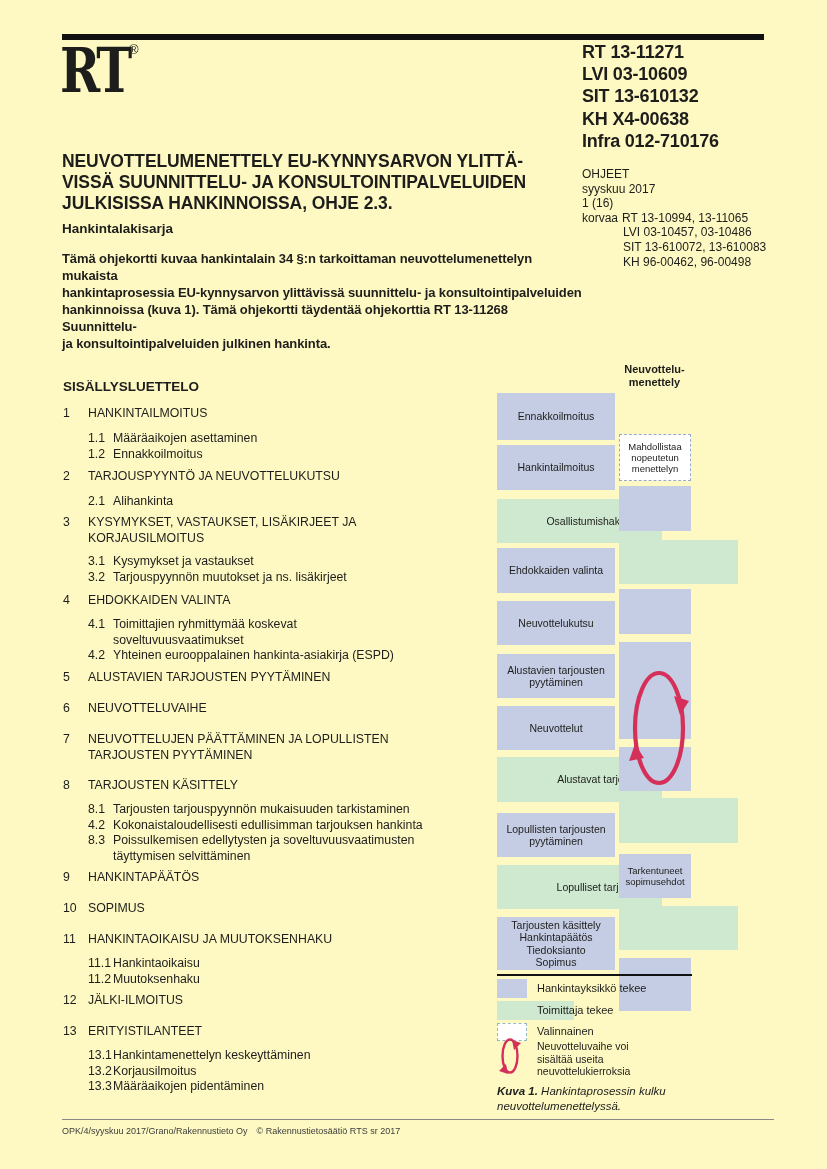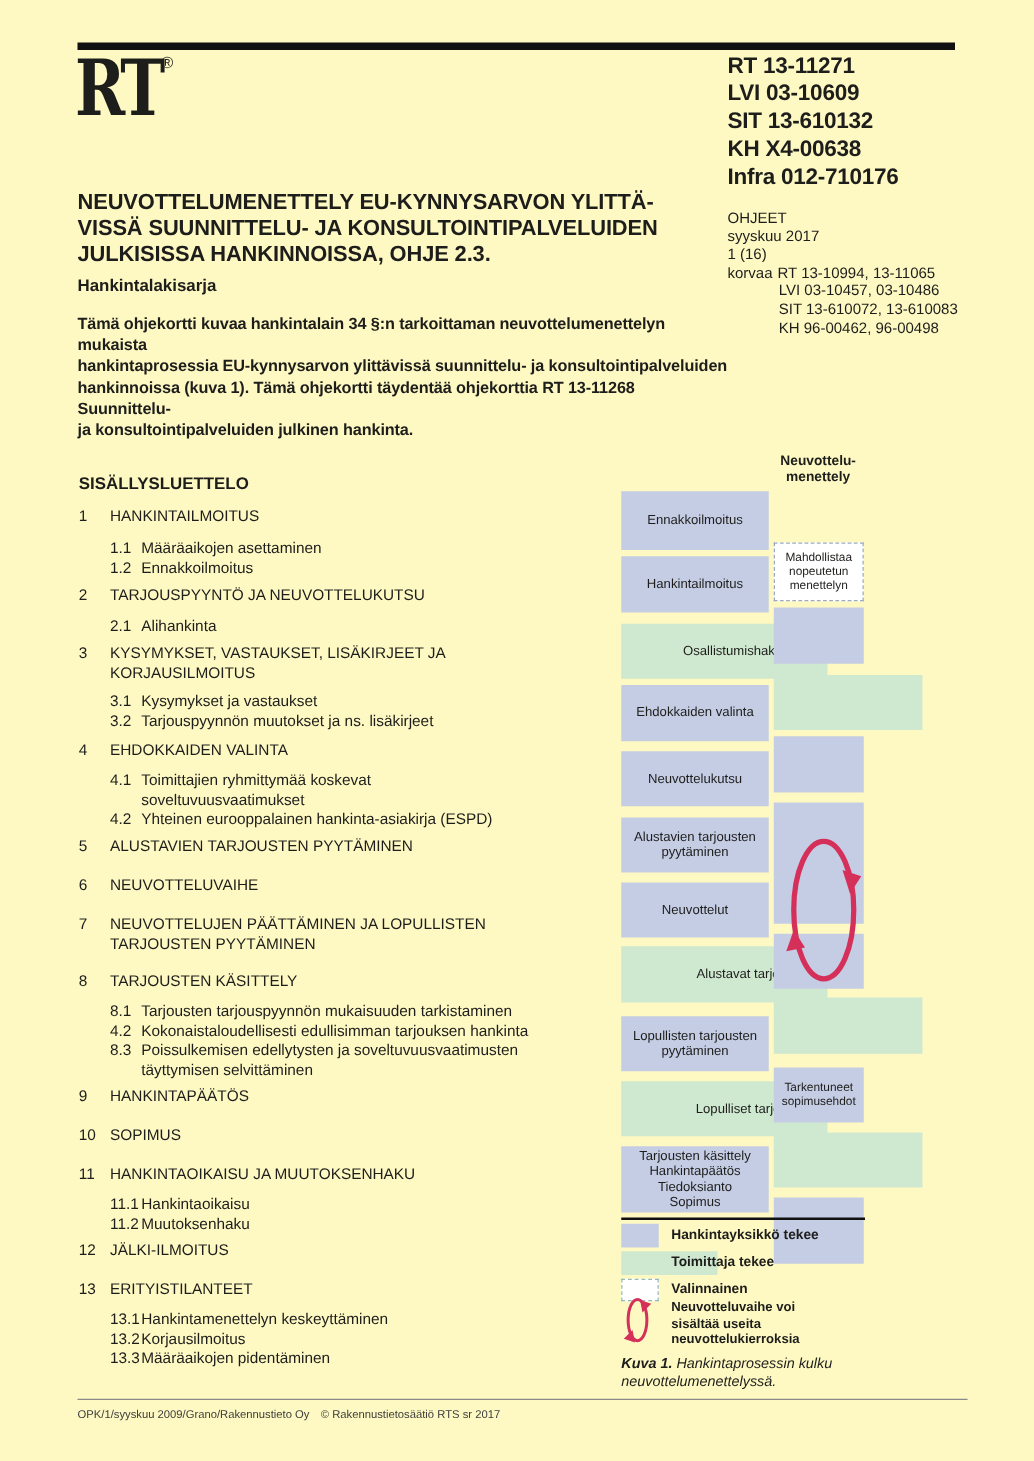--- a/index.html
+++ b/index.html
@@ -49,21 +49,21 @@
   .fbox.left { left:0; width:118px; }
   .fbox.right { left:122px; width:72px; font-size:9.5px; line-height:11px;margin-top:41px; }
   .blue { background:#c5cde4; }
   .green { background:#cfe8d0;padding-left:47px; }
   .dashedbox { background:#ffffff; border:1.6px dashed #9aaac6; box-sizing:border-box; }
   .loop-svg { position:absolute; left:131px; top:304px; }
 
   .legend-rule { position:absolute; left:0; top:612px; width:195px; height:1.6px; background:#111; }
   .swatch { position:absolute; left:0; width:30px; height:19px; }
   .swatch.dashedbox { height:18px; border-color:#93b9bd; }
-  .legend-label { position:absolute; left:40px; font-size:11px; line-height:12.5px;font-weight:bold; }
+  .legend-label { position:absolute; left:40px; font-size:11px; line-height:12.5px; }
   .legend-loop-svg { position:absolute; left:2px; top:675px; }
   .caption { position:absolute; left:0; top:722px; width:205px; font-style:italic;
              font-size:11.5px; line-height:14.5px; }
   .caption b { font-style:italic; }
 
   
   .footer-rule { position:absolute; left:62px; top:1119px; width:712px; height:1px; background:#8a8a8a; }
   .footer { position:absolute; left:62px; top:1126px; font-size:9px; color:#3c3c3b; }
   .footer span { margin-right:9px; }
 </style>
@@ -303,16 +303,16 @@
     </svg>
     <div class="legend-label preline" style="top:678px;font-size:10.5px;line-height:12.5px">Neuvotteluvaihe voi
 sisältää useita
 neuvottelukierroksia</div>
 
     <div class="caption"><b>Kuva 1.</b><span> Hankintaprosessin kulku neuvottelumenettelyssä.</span></div>
   </div>
 
   <div class="footer-rule"></div>
   <div class="footer">
-    <span>OPK/1/syyskuu 2009/Grano/Rakennustieto Oy</span><span>© Rakennustietosäätiö RTS sr 2017</span>
+    <span>OPK/4/syyskuu 2017/Grano/Rakennustieto Oy</span><span>© Rakennustietosäätiö RTS sr 2017</span>
   </div>
 
 </div>
 
 </body></html>

